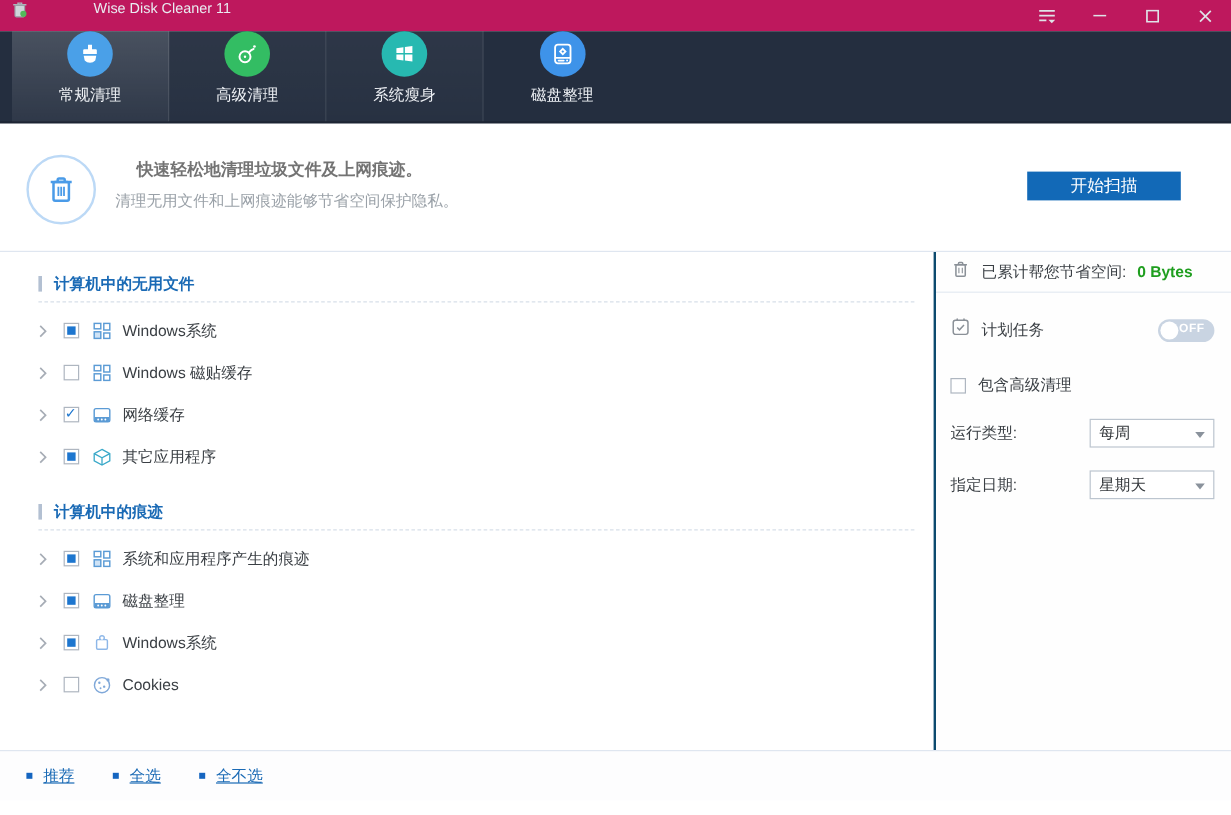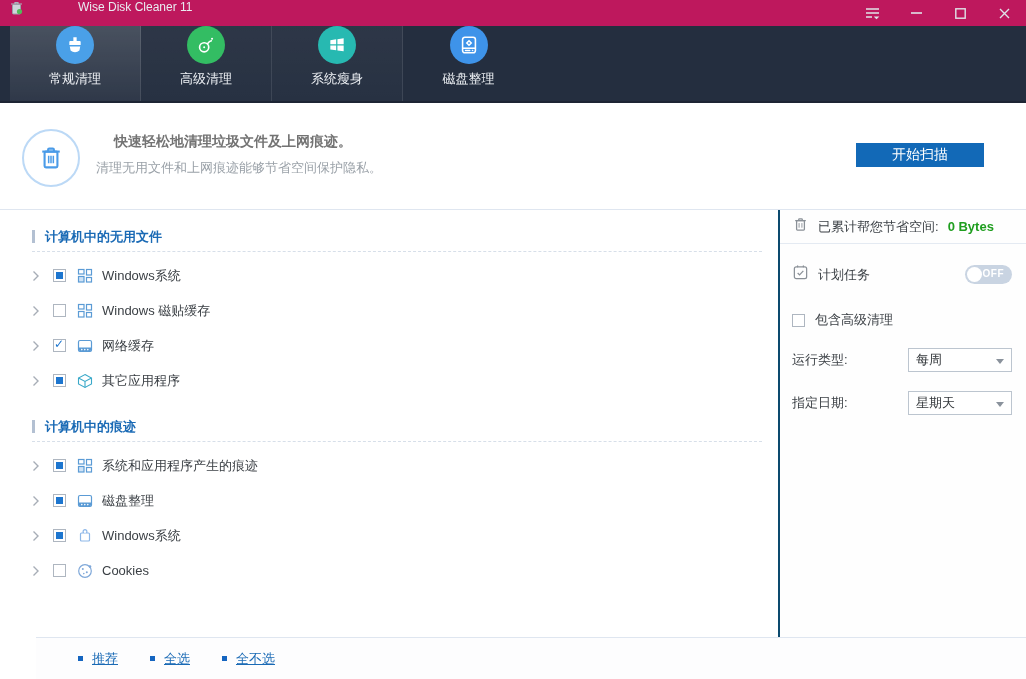--- a/index.html
+++ b/index.html
@@ -61,21 +61,21 @@
   .adv-label { font-size:13px; color:#3a3f44; margin-left:0px; }
   .field-row { display:flex; align-items:center; justify-content:space-between; margin-top:19px; }
   .field-label { font-size:13px; color:#3a3f44; }
   .control { width:104px; height:24px; border:1px solid #bcc5cf; background:#fff; display:flex; align-items:center; padding:0 7px; position:relative; font-size:13px; color:#33373b; cursor:pointer; }
   .dd-arrow { position:absolute; right:7px; top:10px; width:0; height:0; border-left:4px solid transparent; border-right:4px solid transparent; border-top:5px solid #8a929c; }
   .spin { position:absolute; right:5px; top:3px; display:flex; flex-direction:column; gap:3px; }
   .spin-up { width:0;height:0;border-left:4px solid transparent;border-right:4px solid transparent;border-bottom:5px solid #8a929c; cursor:pointer; }
   .spin-dn { width:0;height:0;border-left:4px solid transparent;border-right:4px solid transparent;border-top:5px solid #8a929c; cursor:pointer; }
 
   
-  .footer { position:absolute; left:0; right:0; bottom:0; height:42px; border-top:1px solid #dfe6f0; background:#fdfdfe; display:flex; align-items:center; padding-left:42px; gap:32px;margin-left:36px; }
+  .footer { position:absolute; left:0; right:0; bottom:12px; height:42px; border-top:1px solid #dfe6f0; background:#fdfdfe; display:flex; align-items:center; padding-left:22px; gap:32px; }
   .flink { display:flex; align-items:center; gap:9px; cursor:pointer; }
   .fsq { width:5px; height:5px; background:#1565c0; }
   .ftext { font-size:13px; color:#1a6ab5; text-decoration:underline; }
 </style>
 </head>
 <body>
 
 <div class="titlebar">
   <span class="app-icon">
     <svg width="13" height="14" viewBox="0 0 13 14">

